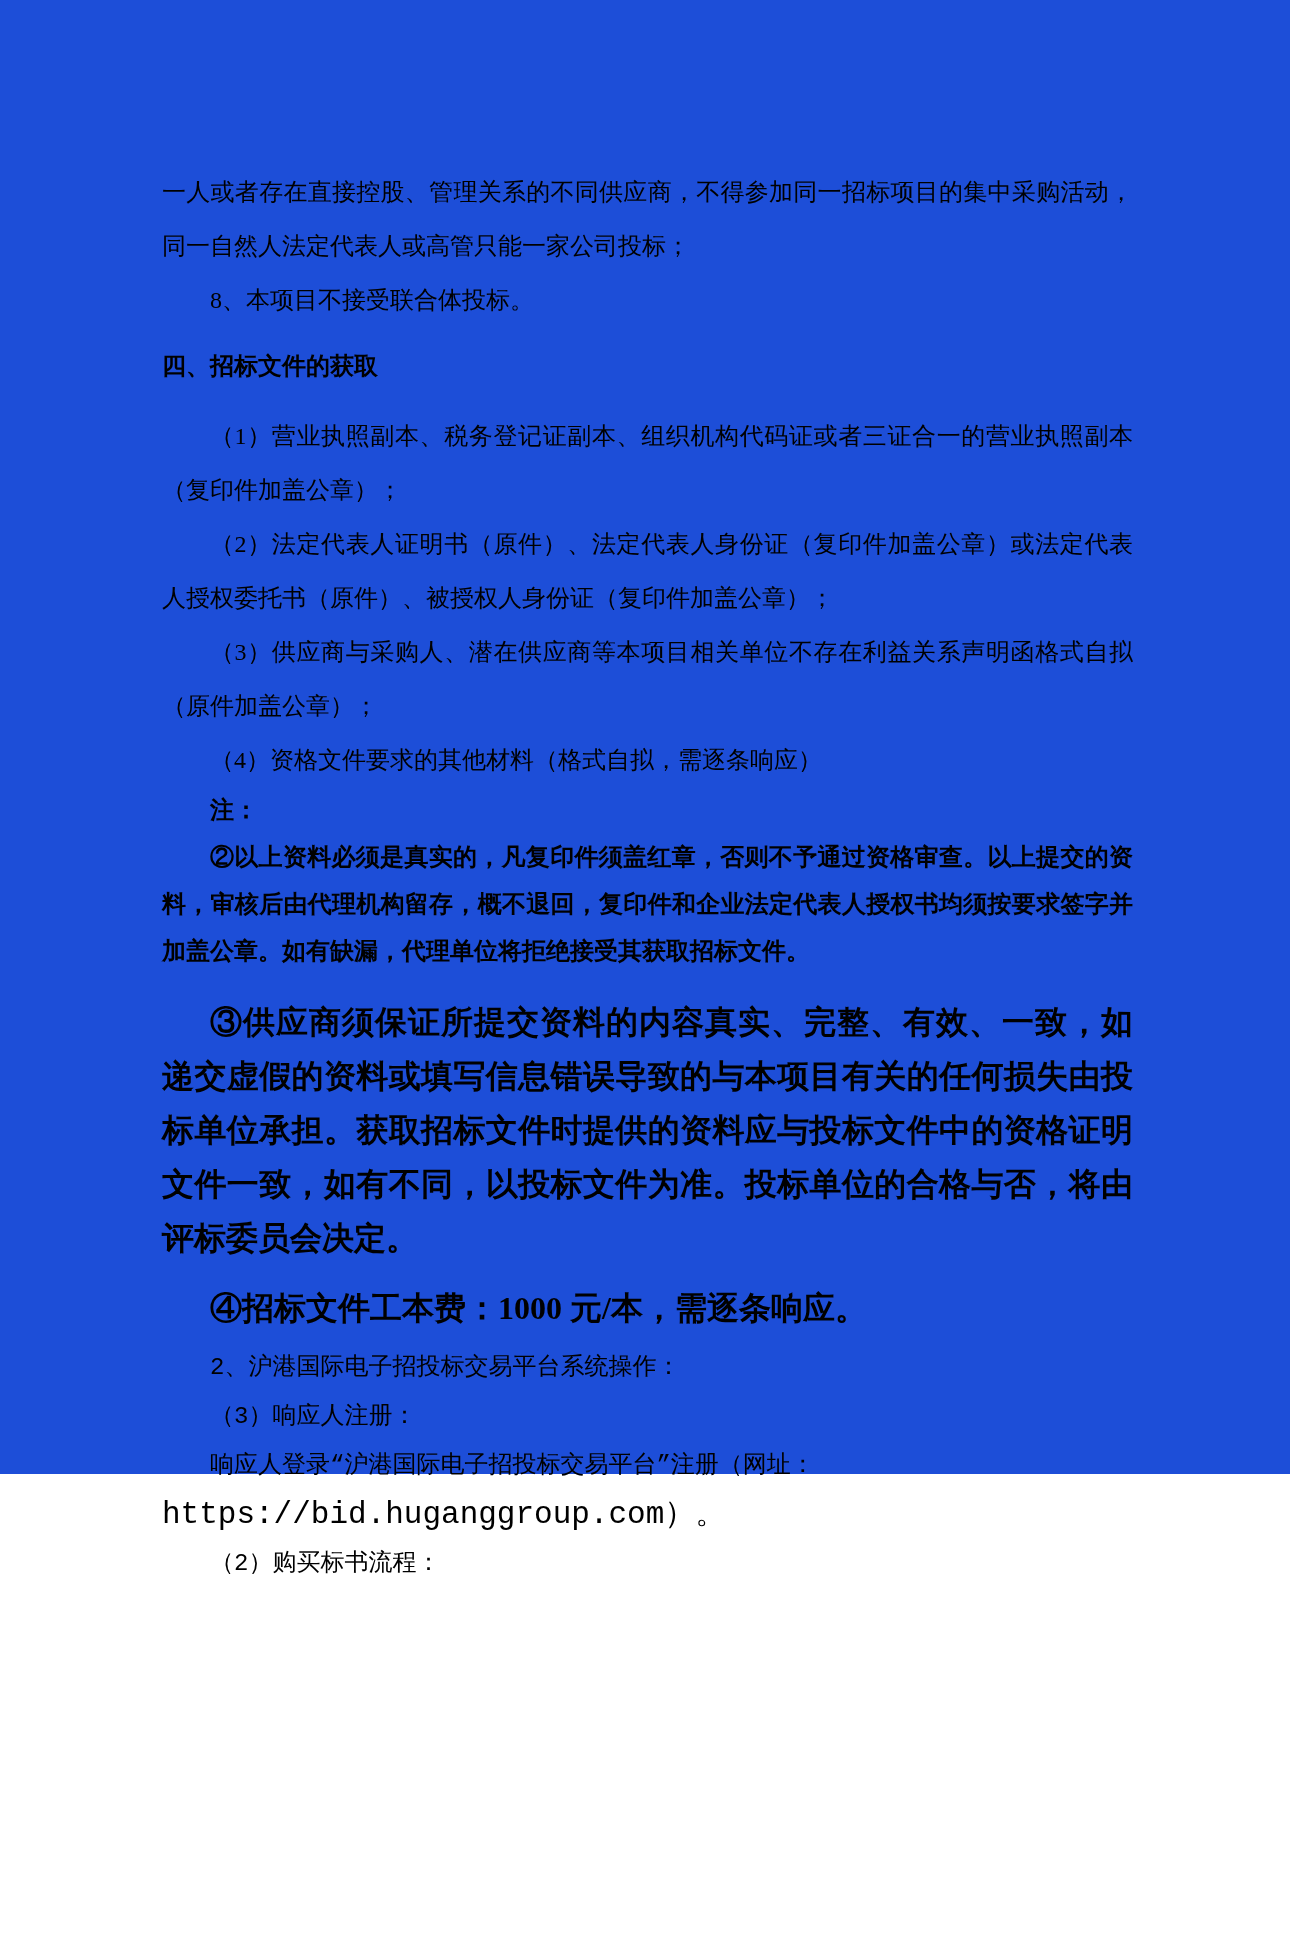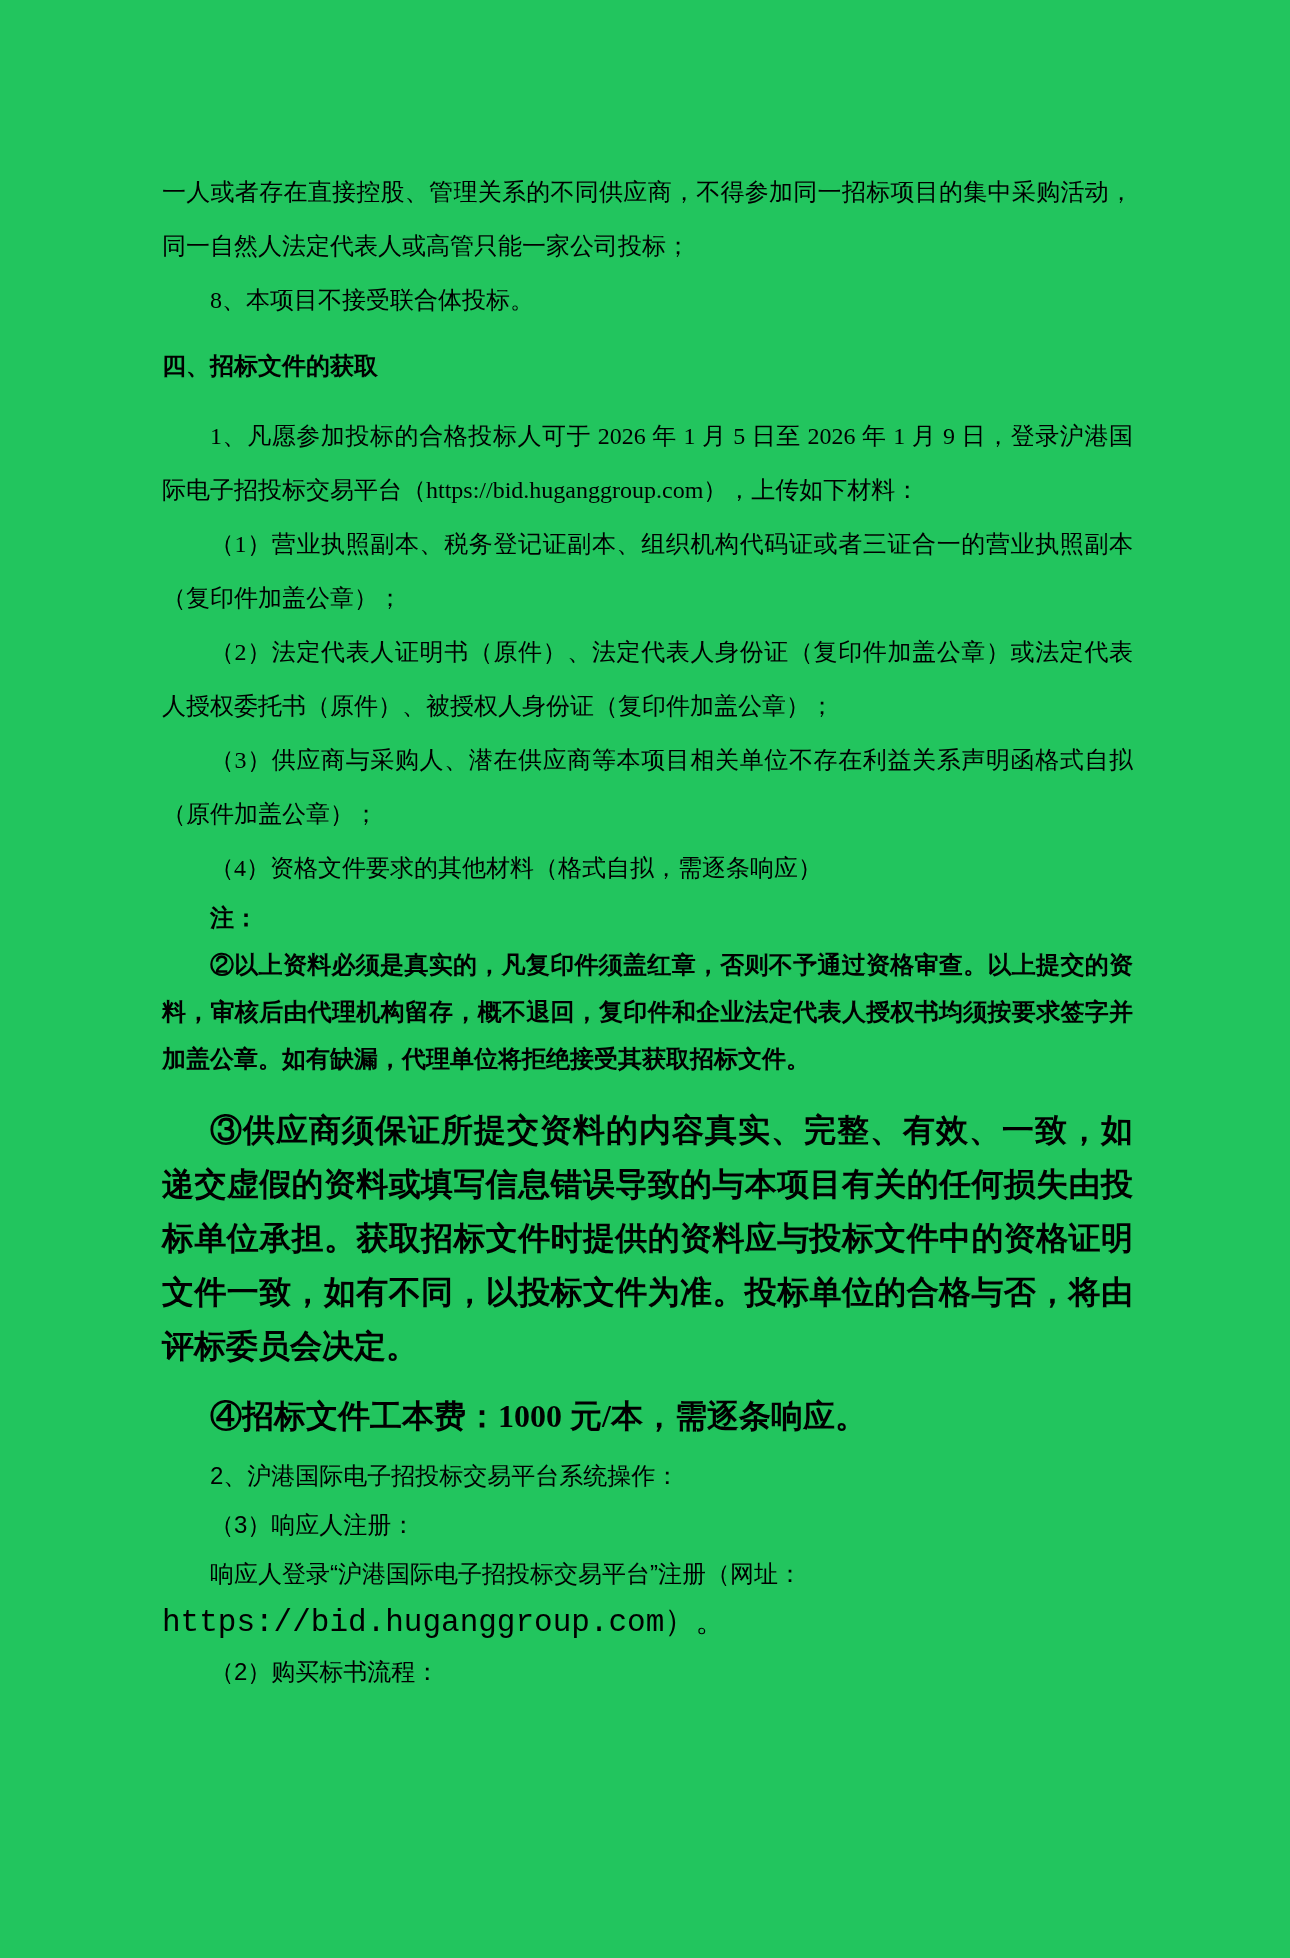--- a/index.html
+++ b/index.html
@@ -6,36 +6,36 @@
   body {
     width: 1290px;
     height: 1958px;
     background: #ffffff;
     color: #000000;
     overflow: hidden;
   }
   .page {
     box-sizing: border-box;
     width: 1290px;
-    height: 1958px;
+    height: 1474px;
     padding: 165px 157px 0 162px;
-    background: #22c55e;
+    background: #1d4ed8;
   }
   p { margin: 0; padding: 0; }
 
   
   .body {
     font-family: "Liberation Serif", "DejaVu Serif", serif;
     font-size: 24px;
     line-height: 54px;
     text-align: justify;
   }
   
   .body2 {
-    font-family: Liberation Sans, sans-serif;
+    font-family: Liberation Mono, monospace;
     font-size: 24px;
     line-height: 49px;
     text-align: justify;
   }
   
   .note {
     font-family: "Liberation Serif", "DejaVu Serif", serif;
     font-weight: bold;
     font-size: 24px;
     line-height: 47px;
@@ -68,21 +68,20 @@
   .mt16 { margin-top: 16px; }
   .mt8  { margin-top: 8px; }
 </style>
 </head>
 <body>
 
 <div class="page">
   <p class="body">一人或者存在直接控股、管理关系的不同供应商，不得参加同一招标项目的集中采购活动，同一自然人法定代表人或高管只能一家公司投标；</p>
   <p class="body indent">8、本项目不接受联合体投标。</p>
   <p class="heading">四、招标文件的获取</p>
-  <p class="body indent">1、凡愿参加投标的合格投标人可于 2026 年 1 月 5 日至 2026 年 1 月 9 日，登录沪港国际电子招投标交易平台（https://bid.huganggroup.com），上传如下材料：</p>
   <p class="body indent">（1）营业执照副本、税务登记证副本、组织机构代码证或者三证合一的营业执照副本（复印件加盖公章）；</p>
   <p class="body indent">（2）法定代表人证明书（原件）、法定代表人身份证（复印件加盖公章）或法定代表人授权委托书（原件）、被授权人身份证（复印件加盖公章）；</p>
   <p class="body indent">（3）供应商与采购人、潜在供应商等本项目相关单位不存在利益关系声明函格式自拟（原件加盖公章）；</p>
   <p class="body indent">（4）资格文件要求的其他材料（格式自拟，需逐条响应）</p>
   <p class="note indent">注：</p>
   <p class="note indent">②以上资料必须是真实的，凡复印件须盖红章，否则不予通过资格审查。以上提交的资料，审核后由代理机构留存，概不退回，复印件和企业法定代表人授权书均须按要求签字并加盖公章。如有缺漏，代理单位将拒绝接受其获取招标文件。</p>
   <p class="note-wide indent mt20">③供应商须保证所提交资料的内容真实、完整、有效、一致，如递交虚假的资料或填写信息错误导致的与本项目有关的任何损失由投标单位承担。获取招标文件时提供的资料应与投标文件中的资格证明文件一致，如有不同，以投标文件为准。投标单位的合格与否，将由评标委员会决定。</p>
   <p class="note-wide indent mt16">④招标文件工本费：1000 元/本，需逐条响应。</p>
   <p class="body2 indent mt8">2、沪港国际电子招投标交易平台系统操作：</p>
   <p class="body2 indent">（3）响应人注册：</p>

